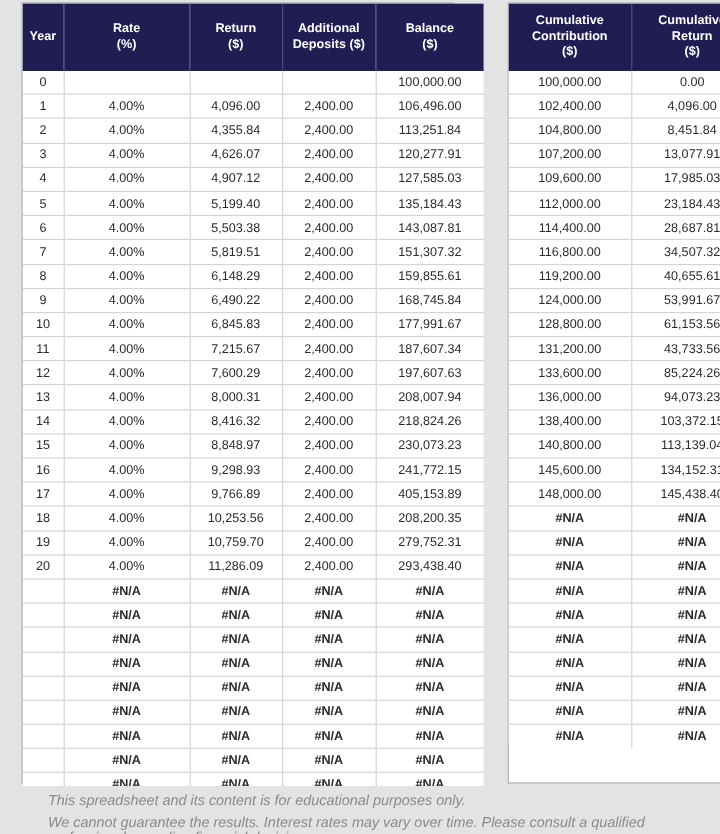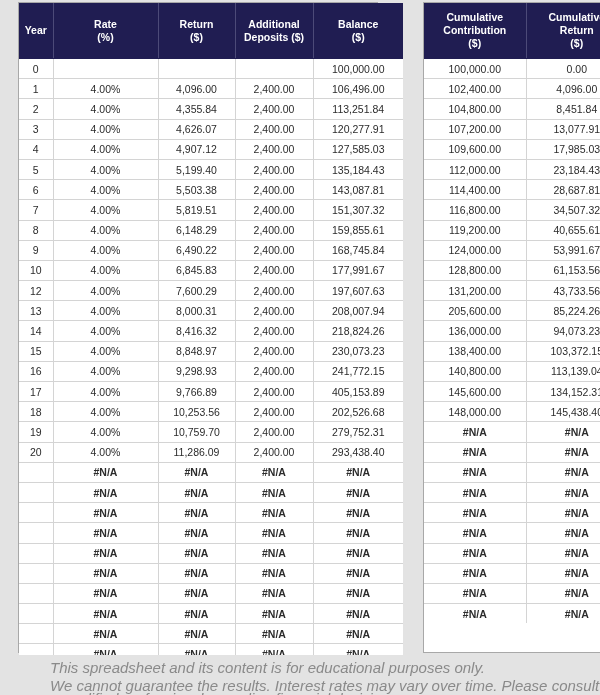--- a/index.html
+++ b/index.html
@@ -84,24 +84,24 @@
   
   #footer {
     position: absolute;
     left: 0;
     top: 655px;
     width: 600px;
     height: 40px;
     background: #e3e3e3;
   }
   .foot-line {
-    font-size: 15px;
+    font-size: 12px;
     font-style: italic;
     color: #8a8a8a;
-    padding-left: 50px;
+    padding-left: 40px;
     line-height: 13px;
   }
   #foot-line-1 { padding-top: 6px; }
   #foot-line-2 { padding-top: 5px; }
 </style>
 </head>
 <body>
 
 <div id="sheet">
 
@@ -209,20 +209,27 @@
             <td>168,745.84</td>
           </tr>
           <tr>
             <td>10</td>
             <td>4.00%</td>
             <td>6,845.83</td>
             <td>2,400.00</td>
             <td>177,991.67</td>
           </tr>
           <tr>
+            <td>11</td>
+            <td>4.00%</td>
+            <td>7,215.67</td>
+            <td>2,400.00</td>
+            <td>187,607.34</td>
+          </tr>
+          <tr>
             <td>12</td>
             <td>4.00%</td>
             <td>7,600.29</td>
             <td>2,400.00</td>
             <td>197,607.63</td>
           </tr>
           <tr>
             <td>13</td>
             <td>4.00%</td>
             <td>8,000.31</td>
@@ -255,21 +262,21 @@
             <td>4.00%</td>
             <td>9,766.89</td>
             <td>2,400.00</td>
             <td>405,153.89</td>
           </tr>
           <tr>
             <td>18</td>
             <td>4.00%</td>
             <td>10,253.56</td>
             <td>2,400.00</td>
-            <td>202,526.68</td>
+            <td>208,200.35</td>
           </tr>
           <tr>
             <td>19</td>
             <td>4.00%</td>
             <td>10,759.70</td>
             <td>2,400.00</td>
             <td>279,752.31</td>
           </tr>
           <tr>
             <td>20</td>
@@ -415,21 +422,21 @@
           </tr>
           <tr>
             <td>128,800.00</td>
             <td>61,153.56</td>
           </tr>
           <tr>
             <td>131,200.00</td>
             <td>43,733.56</td>
           </tr>
           <tr>
-            <td>205,600.00</td>
+            <td>133,600.00</td>
             <td>85,224.26</td>
           </tr>
           <tr>
             <td>136,000.00</td>
             <td>94,073.23</td>
           </tr>
           <tr>
             <td>138,400.00</td>
             <td>103,372.15</td>
           </tr>

